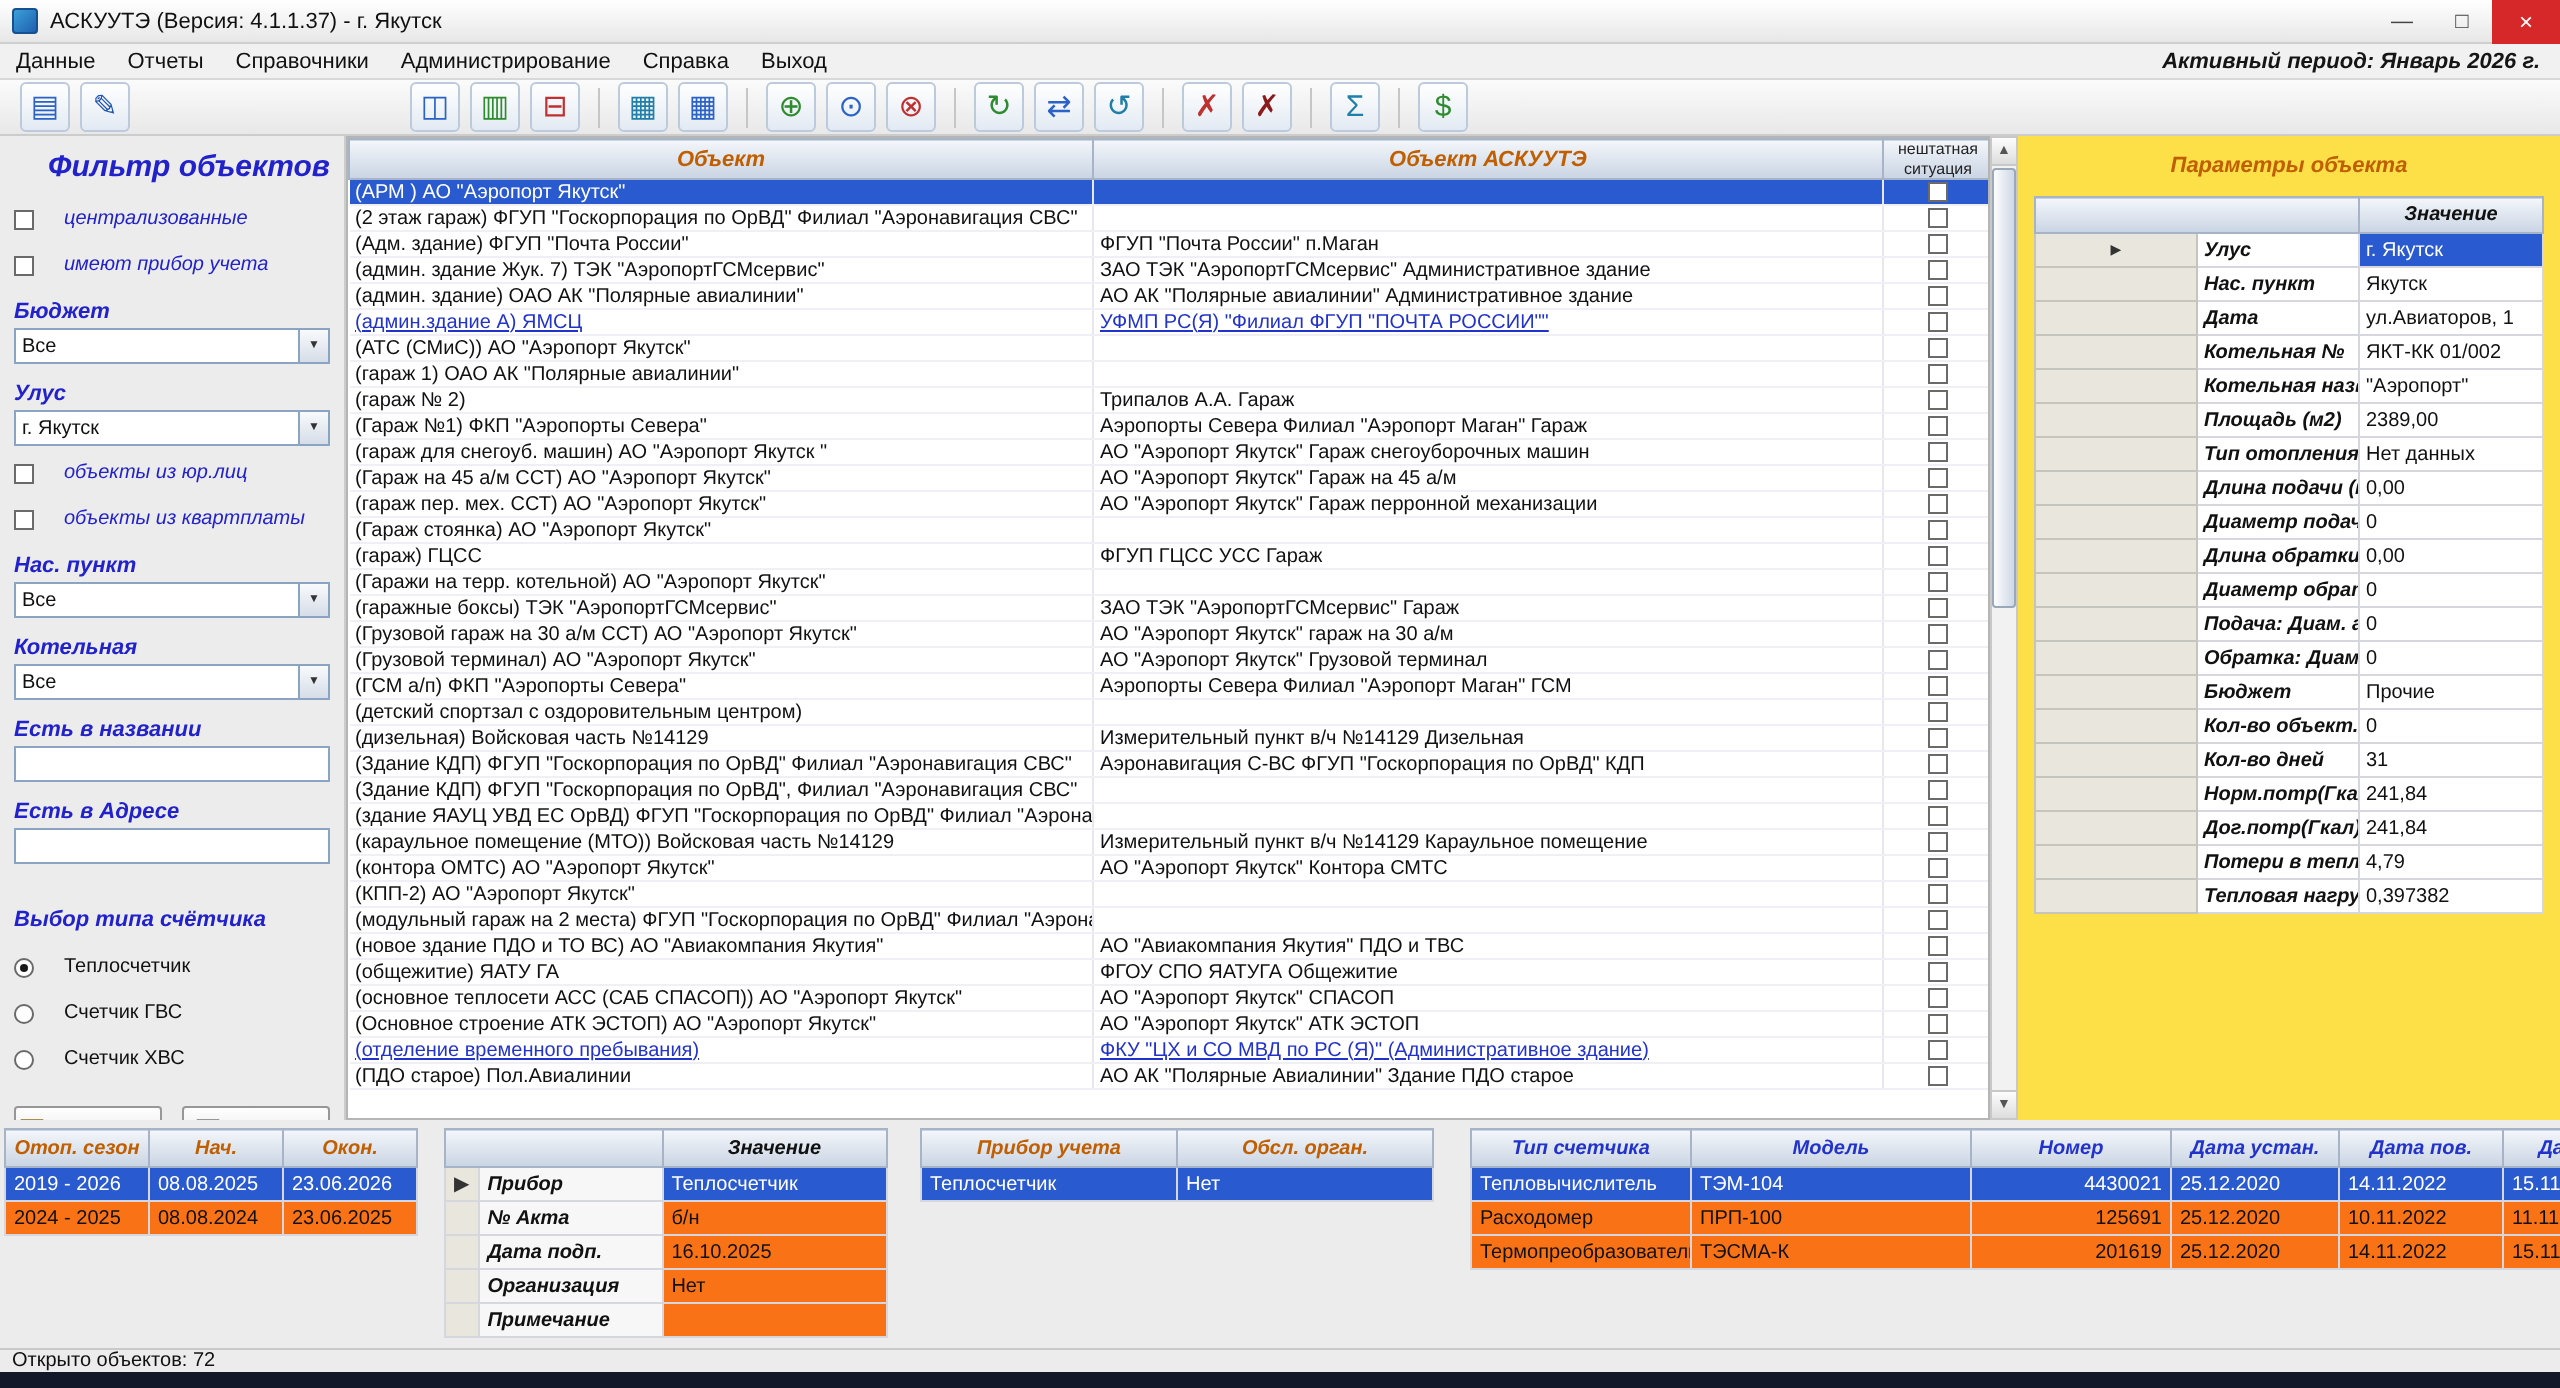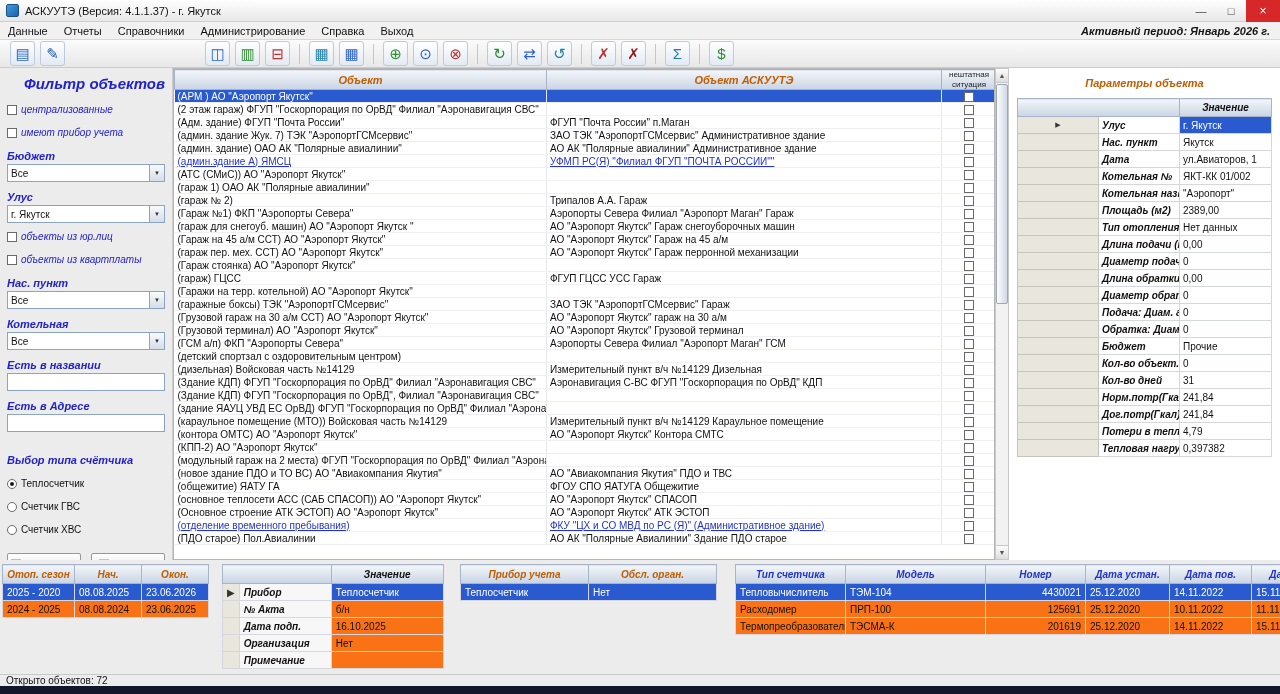--- a/index.html
+++ b/index.html
@@ -26,21 +26,21 @@
   .tbtn{width:25px;height:25px;display:flex;align-items:center;justify-content:center;
     background:linear-gradient(#ffffff,#e3eaf3);border:1px solid #bccadd;border-radius:3px;}
   .tglyph{font-size:15px;line-height:1;}
   .tb-gap{width:130px;}
   .tb-sep{width:1px;height:20px;background:#c6c6c6;margin:0 4px;}
 
   
   .filter-panel{position:absolute;left:0;top:68px;width:173px;height:492px;background:#ececec;
     border-right:1px solid #cccccc;padding:7px 7px 0 7px;font-size:10px;}
   .fp-title{color:#2222cc;font-weight:bold;font-style:italic;font-size:15px;text-align:right;margin-bottom:6px;}
-  .fp-check,.fp-radio{display:flex;align-items:center;gap:4px;margin:12px 0;}
+  .fp-check,.fp-radio{display:flex;align-items:center;gap:15px;margin:12px 0;}
   .fp-check span.lbl{color:#2222cc;font-style:italic;}
   .checkbox{width:10px;height:10px;background:#fff;border:1px solid #6a6a6a;flex:none;}
   .radio{width:10px;height:10px;background:#fff;border:1px solid #6a6a6a;border-radius:50%;flex:none;position:relative;}
   .radio.on::after{content:"";position:absolute;inset:2px;border-radius:50%;background:#1a1a1a;}
   .fp-label{color:#2222cc;font-weight:bold;font-style:italic;font-size:11px;margin:9px 0 2px;}
   .dropdown{height:18px;background:#fff;border:1px solid #8aa4c4;display:flex;align-items:center;}
   .dd-text{flex:1;padding-left:3px;font-size:10px;}
   .dd-btn{width:15px;height:16px;background:linear-gradient(#f8fafc,#d6dde8);border-left:1px solid #8aa4c4;
     display:flex;align-items:center;justify-content:center;font-size:6px;color:#333;}
   .textinput{width:100%;height:18px;background:#fff;border:1px solid #8aa4c4;font-size:10px;padding:0 3px;}
@@ -65,21 +65,21 @@
 
   
   .vscroll{position:absolute;left:995px;top:68px;width:14px;height:492px;background:#f2f2f2;border:1px solid #c8c8c8;}
   .vs-btn{height:14px;display:flex;align-items:center;justify-content:center;font-size:7px;color:#555;
     background:linear-gradient(#fdfdfd,#dddddd);border-bottom:1px solid #c8c8c8;}
   .vs-btn.down{position:absolute;bottom:0;left:0;right:0;border-top:1px solid #c8c8c8;border-bottom:none;}
   .vs-thumb{position:absolute;top:15px;left:0px;width:12px;height:220px;background:linear-gradient(90deg,#fdfdfd,#cfd8e6);
     border:1px solid #9aa8bc;border-radius:2px;}
 
   
-  .params-panel{position:absolute;left:1009px;top:68px;width:271px;height:492px;background:#ffffff;padding:9px 8px 0 8px;}
+  .params-panel{position:absolute;left:1009px;top:68px;width:271px;height:492px;background:#fde047;padding:9px 8px 0 8px;}
   .pp-title{color:#c05e00;font-weight:bold;font-style:italic;font-size:11px;text-align:center;margin-bottom:9px;}
   .params-table{width:255px;background:#fff;}
   .params-table th{height:18px;background:linear-gradient(#f3f6fa,#c9d4e3);border:1px solid #a7b4c8;
     font-size:10px;font-weight:bold;font-style:italic;color:#111;}
   .params-table td{height:17px;font-size:10px;border:1px solid #d6d6de;white-space:nowrap;overflow:hidden;}
   td.pmark{width:13px;background:#e9e6dd;border:1px solid #c5c5bd;text-align:center;font-size:7px;color:#333;padding:0;}
   td.pname{width:150px;font-weight:bold;font-style:italic;padding:0 3px;}
   td.pval{width:92px;padding:0 3px;}
   tr.psel td.pval{background:#2a5ad0;color:#fff;}
 
@@ -595,21 +595,21 @@
       </colgroup>
     <thead>
       <tr>
         <th>Отоп. сезон</th>
         <th>Нач.</th>
         <th>Окон.</th>
       </tr>
     </thead>
     <tbody>
         <tr class="sel">
-          <td>2025 - 2020</td>
+          <td>2019 - 2026</td>
           <td>08.08.2025</td>
           <td>23.06.2026</td>
         </tr>
         <tr>
           <td>2024 - 2025</td>
           <td>08.08.2024</td>
           <td>23.06.2025</td>
         </tr>
       </tbody>
   </table>

